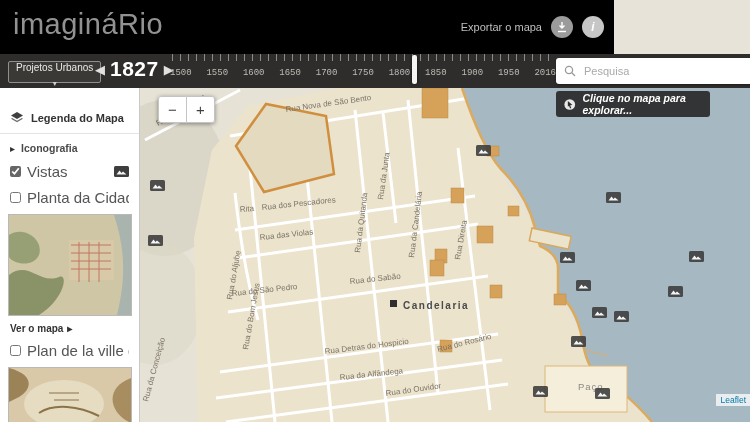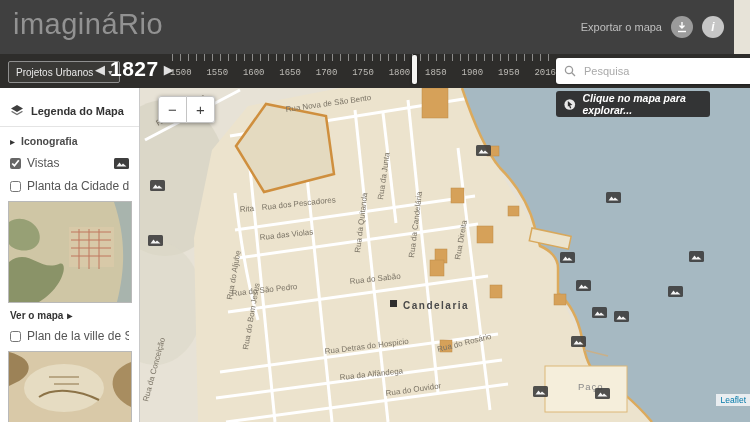--- a/index.html
+++ b/index.html
@@ -1,33 +1,33 @@
 <!DOCTYPE html>
 <html><head>
 <meta charset="utf-8">
 <style>
   html,body{margin:0;padding:0;}
   .stage{position:relative;width:750px;height:422px;overflow:hidden;
          font-family:"Liberation Sans",sans-serif;background:#e7e3d8;}
   svg text{font-family:"Liberation Sans",sans-serif;}
 
   
-  .header{position:absolute;left:0;top:0;width:734px;height:54px;background:#404040;z-index:6;text-decoration:underline;}
+  .header{position:absolute;left:0;top:0;width:614px;height:54px;background:#000000;z-index:6;text-decoration:underline;}
   .logo{position:absolute;left:13px;top:8px;font-size:29px;color:#929292;letter-spacing:.5px;}
   .export-group{position:absolute;right:10px;top:16px;display:flex;align-items:center;gap:9px;}
   .export-label{font-size:11px;color:#bfbfbf;}
   .circle-btn{width:22px;height:22px;border-radius:50%;display:flex;align-items:center;justify-content:center;cursor:pointer;}
   .circle-btn.dl{background:#9b9b9b;}
   .circle-btn.info{background:#c6c6c6;color:#fff;font-size:12px;font-weight:bold;font-style:italic;}
 
   
   .timebar{position:absolute;left:0;top:54px;width:750px;height:34px;background:#2e2d2b;z-index:6;}
   .projects-btn{position:absolute;left:8px;top:7px;height:20px;padding:0 7px;background:#3a3936;
     border:1px solid #8f8f8f;border-radius:2px;color:#e9e9e9;font-size:10px;display:flex;
-    align-items:center;gap:15px;cursor:pointer;}
+    align-items:center;gap:6px;cursor:pointer;flex-direction:column;}
   .projects-btn .caret{font-size:8px;color:#cfcfcf;}
   .year-nav{position:absolute;left:92px;top:3px;display:flex;align-items:center;color:#fff;}
   .year-arrow{font-size:13px;color:#e0e0e0;padding:4px 3px;cursor:pointer;}
   .year-value{font-size:21px;font-weight:bold;letter-spacing:.5px;padding:0 2px;}
   .ticks{position:absolute;left:172px;top:0;width:384px;height:7px;
     background:repeating-linear-gradient(to right,rgba(255,255,255,.45) 0 1px,transparent 1px 8px);}
   .years-row{position:absolute;left:170px;top:14px;width:386px;display:flex;justify-content:space-between;font-family:Liberation Mono, monospace;}
   .years-row span{font-size:9px;color:#bdbbb6;}
   .slider-handle{position:absolute;left:412px;top:1px;width:5px;height:29px;background:#f4f4f2;
     border-radius:2px;box-shadow:0 0 3px rgba(0,0,0,.7);cursor:ew-resize;}
@@ -37,28 +37,28 @@
     display:flex;align-items:center;gap:6px;padding:0 8px;box-sizing:border-box;z-index:7;box-shadow:0 1px 2px rgba(0,0,0,.35);}
   .search-box input{border:none;outline:none;flex:1;font-size:11px;color:#444;background:transparent;}
   .search-box input::placeholder{color:#a9a9a9;}
   .map-tooltip{position:absolute;left:556px;top:91px;width:154px;height:26px;background:rgba(42,42,42,.93);
     border-radius:3px;color:#fff;font-size:10.5px;font-style:italic;display:flex;align-items:center;
     gap:7px;padding:0 8px;box-sizing:border-box;z-index:7;font-weight:bold;}
 
   
   .sidebar{position:absolute;left:0;top:88px;width:140px;height:334px;background:#fff;z-index:5;
     border-right:1px solid #c9c9c9;box-sizing:border-box;overflow:hidden;}
-  .sb-header{display:flex;align-items:center;gap:7px;padding:16px 10px 8px;border-bottom:1px solid #e4e4e4;}
+  .sb-header{display:flex;align-items:center;gap:7px;padding:23px 10px 8px;border-bottom:1px solid #e4e4e4;}
   .sb-title{font-size:11px;font-weight:bold;color:#333;}
   .sb-section{display:flex;align-items:center;gap:6px;padding:8px 10px 4px;}
   .sb-section-label{font-size:10.5px;color:#4a4a4a;font-weight:bold;}
   .chev{color:#333;font-size:10px;}
   .sb-row{display:flex;align-items:center;gap:6px;padding:5px 10px 4px;}
   .sb-row input{width:11px;height:11px;margin:0;accent-color:#666;}
-  .sb-row .lbl{font-size:12px;color:#555;white-space:nowrap;overflow:hidden;flex:1;}
+  .sb-row .lbl{font-size:15px;color:#555;white-space:nowrap;overflow:hidden;flex:1;}
   .thumb{display:block;margin:4px 8px 2px;border:1px solid #b9b9b9;background:#d8cfae;cursor:pointer;}
   .sb-link{padding:5px 10px 3px;font-size:10px;color:#333;font-weight:bold;cursor:pointer;display:flex;gap:4px;align-items:center;}
   .sb-partial{margin:6px 8px 0;width:48px;height:16px;background:#3d3d3d;border-radius:2px;}
 
   
   .map{position:absolute;left:140px;top:88px;width:610px;height:334px;z-index:1;cursor:grab;}
   .zoom-ctrl{position:absolute;left:18px;top:8px;display:flex;border-radius:3px;box-shadow:0 1px 4px rgba(0,0,0,.4);z-index:3;}
   .zoom-btn{width:27px;height:25px;background:#fff;border:1px solid #c4c4c4;font-size:15px;color:#3f3f3f;
     display:flex;align-items:center;justify-content:center;cursor:pointer;}
   .zoom-btn:first-child{border-radius:3px 0 0 3px;}

